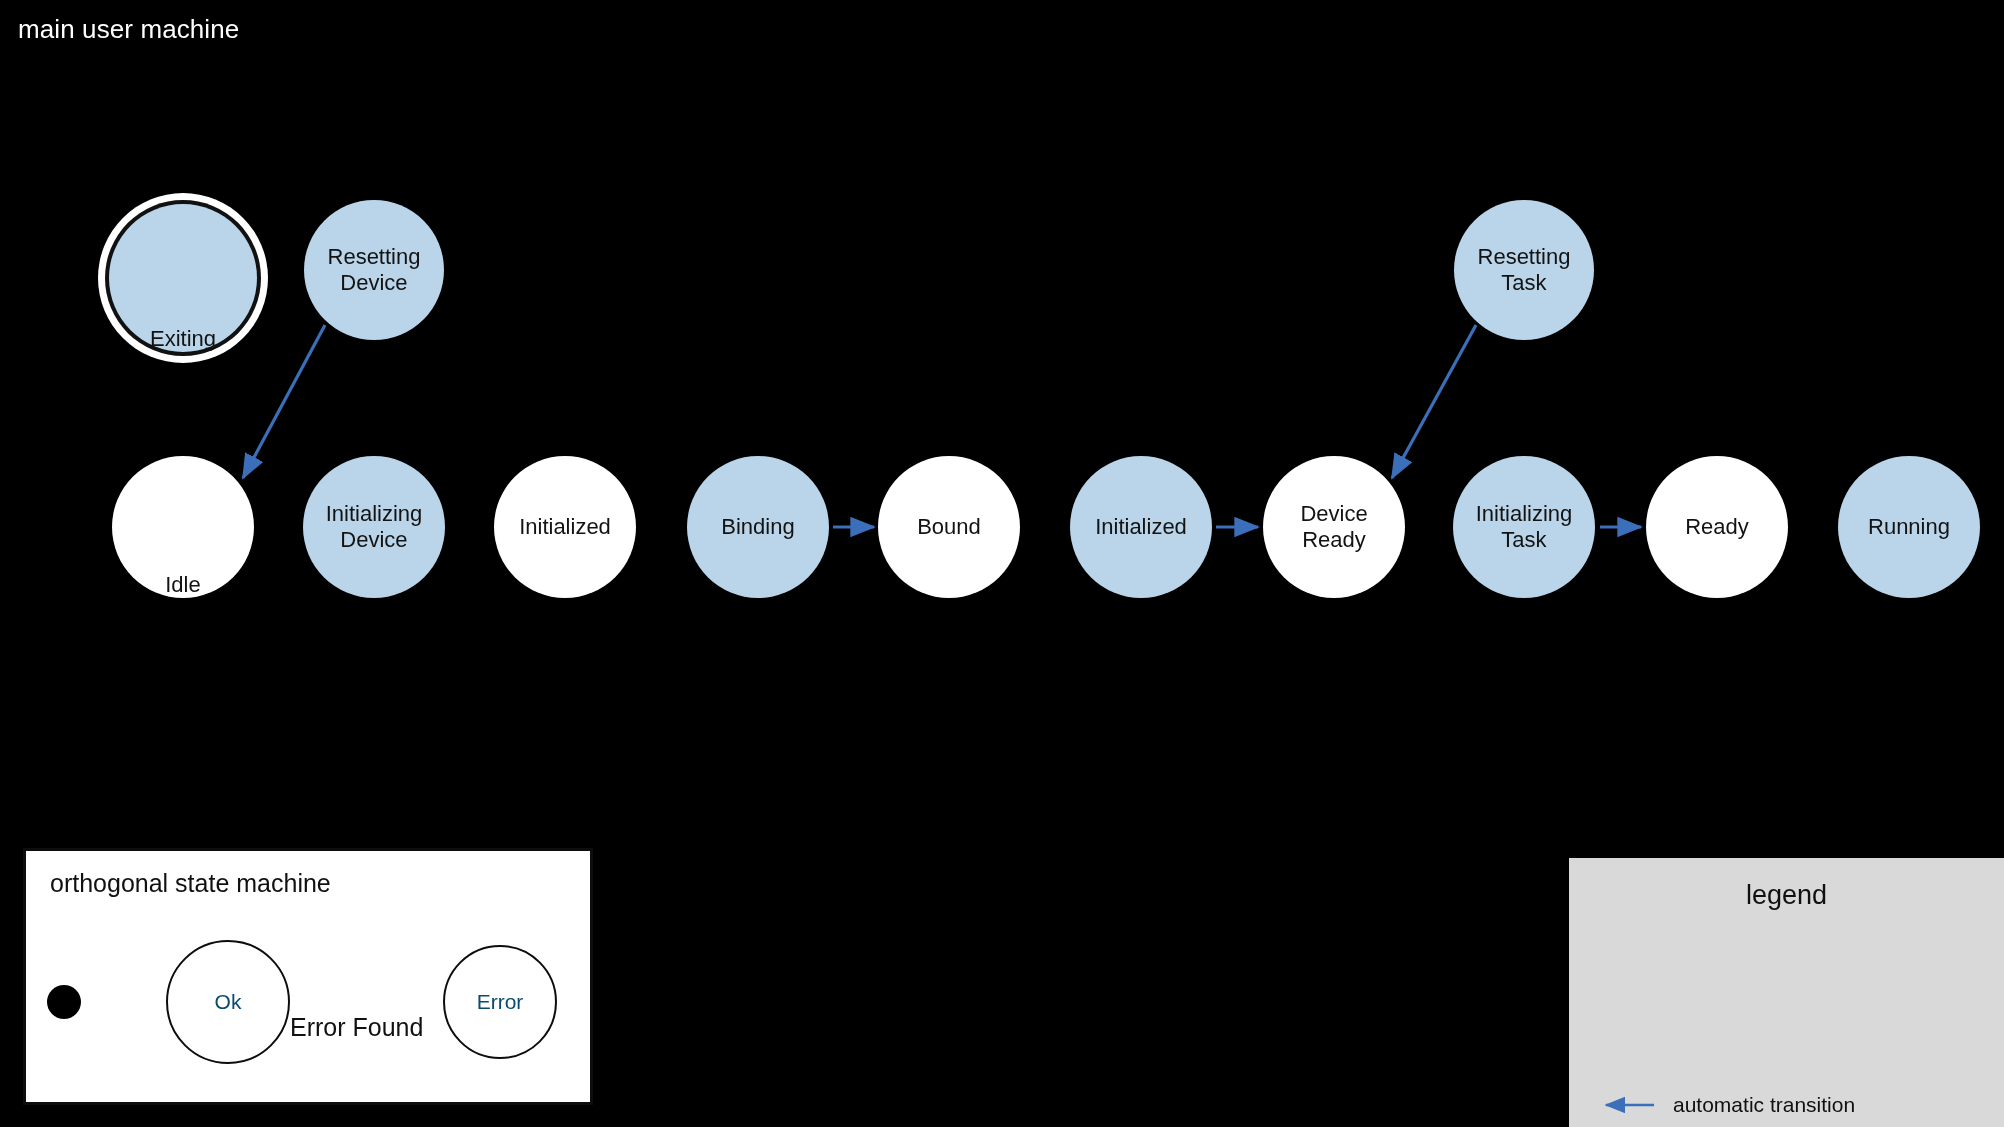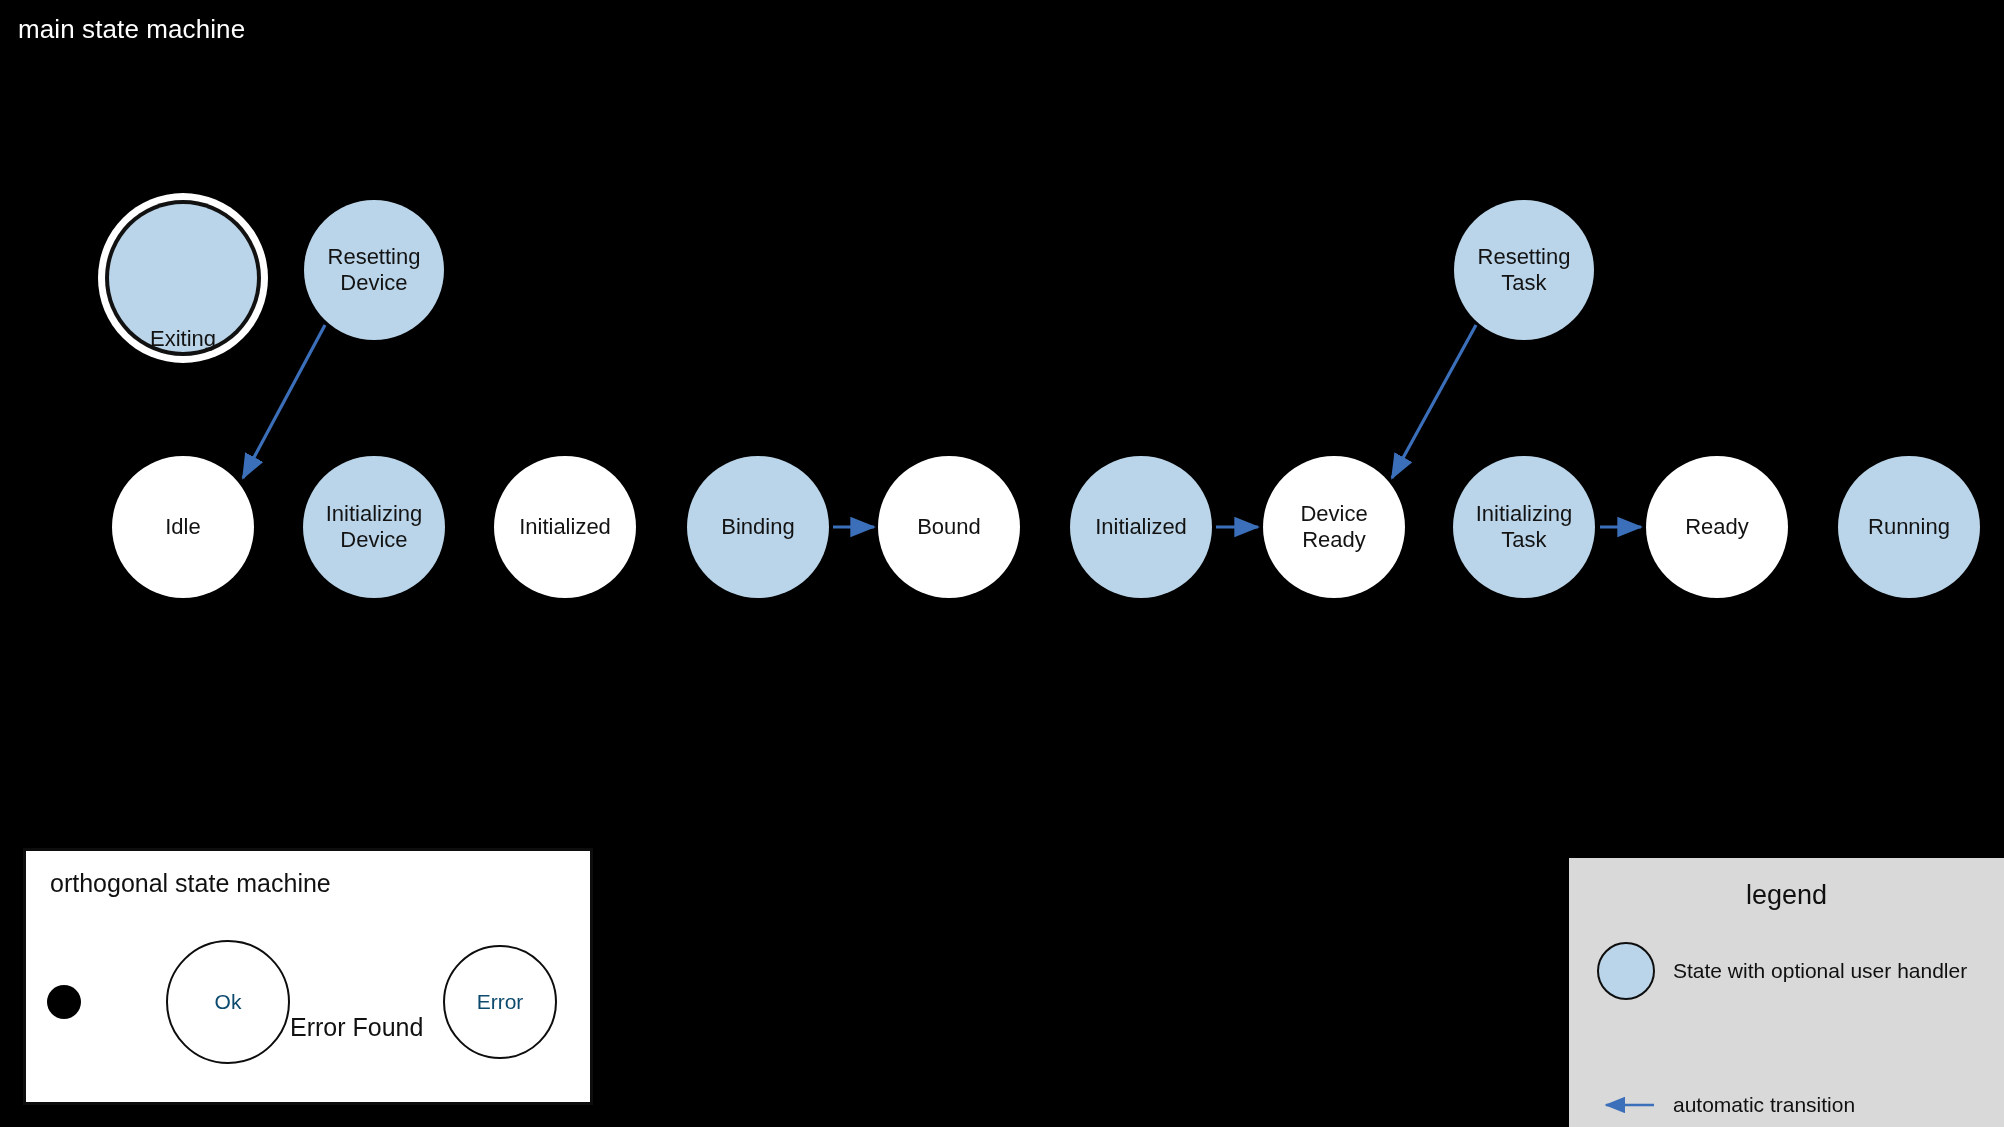--- a/index.html
+++ b/index.html
@@ -174,30 +174,30 @@
       <line x1="1216" y1="527" x2="1258" y2="527" stroke="#3b6fba" stroke-width="3.2" marker-end="url(#arrow-blue)"></line>
       <line x1="1476" y1="325" x2="1392" y2="478" stroke="#3b6fba" stroke-width="3.2" marker-end="url(#arrow-blue)"></line>
       <line x1="1600" y1="527" x2="1641" y2="527" stroke="#3b6fba" stroke-width="3.2" marker-end="url(#arrow-blue)"></line>
     </g>
   <g id="ortho-edges">
       <line x1="88" y1="1002" x2="160" y2="1002" stroke="#0d0d0d" stroke-width="3.4" marker-end="url(#arrow-black)"></line>
       <line x1="291" y1="1002" x2="438" y2="1002" stroke="#0d0d0d" stroke-width="3.4" marker-end="url(#arrow-black)"></line>
     </g>
 </svg>
 
-<div class="diagram-title">main state machine</div>
+<div class="diagram-title">main user machine</div>
 
 <div id="main-states-host">
     <div class="state fill-blue final" style="left: 109px; top: 204px; width: 148px; height: 148px; align-items: flex-end;">
       <span class="lbl">Exiting</span>
     </div>
     <div class="state fill-blue" style="left: 304px; top: 200px; width: 140px; height: 140px;">
       <span class="lbl">Resetting<br>Device</span>
     </div>
-    <div class="state fill-white" style="left: 112px; top: 456px; width: 142px; height: 142px;">
+    <div class="state fill-white" style="left: 112px; top: 456px; width: 142px; height: 142px; align-items: flex-end;">
       <span class="lbl">Idle</span>
     </div>
     <div class="state fill-blue" style="left: 303px; top: 456px; width: 142px; height: 142px;">
       <span class="lbl">Initializing<br>Device</span>
     </div>
     <div class="state fill-white" style="left: 494px; top: 456px; width: 142px; height: 142px;">
       <span class="lbl">Initialized</span>
     </div>
     <div class="state fill-blue" style="left: 687px; top: 456px; width: 142px; height: 142px; text-align: right;">
       <span class="lbl">Binding</span>
@@ -235,24 +235,20 @@
     </div>
     <div class="ortho-state" style="left: 443px; top: 945px; width: 114px; height: 114px;">
       <span>Error</span>
     </div>
   </div>
 <div id="ortho-edge-label">Error Found</div>
 
 <div id="legend-panel">
   <div id="legend-title">legend</div>
 
-  <div class="legend-row" style="top:84px;">
-    <span class="legend-swatch blue"></span>
-    <span class="legend-text">State with optional user handler</span>
-  </div>
 
 
   <div class="legend-row" style="top:218px;">
     <span class="legend-arrow-box">
       <svg width="58" height="58" viewBox="0 0 58 58" xmlns="http://www.w3.org/2000/svg">
         <line x1="57" y1="29" x2="9" y2="29" stroke="#3b6fba" stroke-width="2.6" marker-end="url(#arrow-blue-left)"></line>
       </svg>
     </span>
     <span class="legend-text">automatic transition</span>
   </div>

